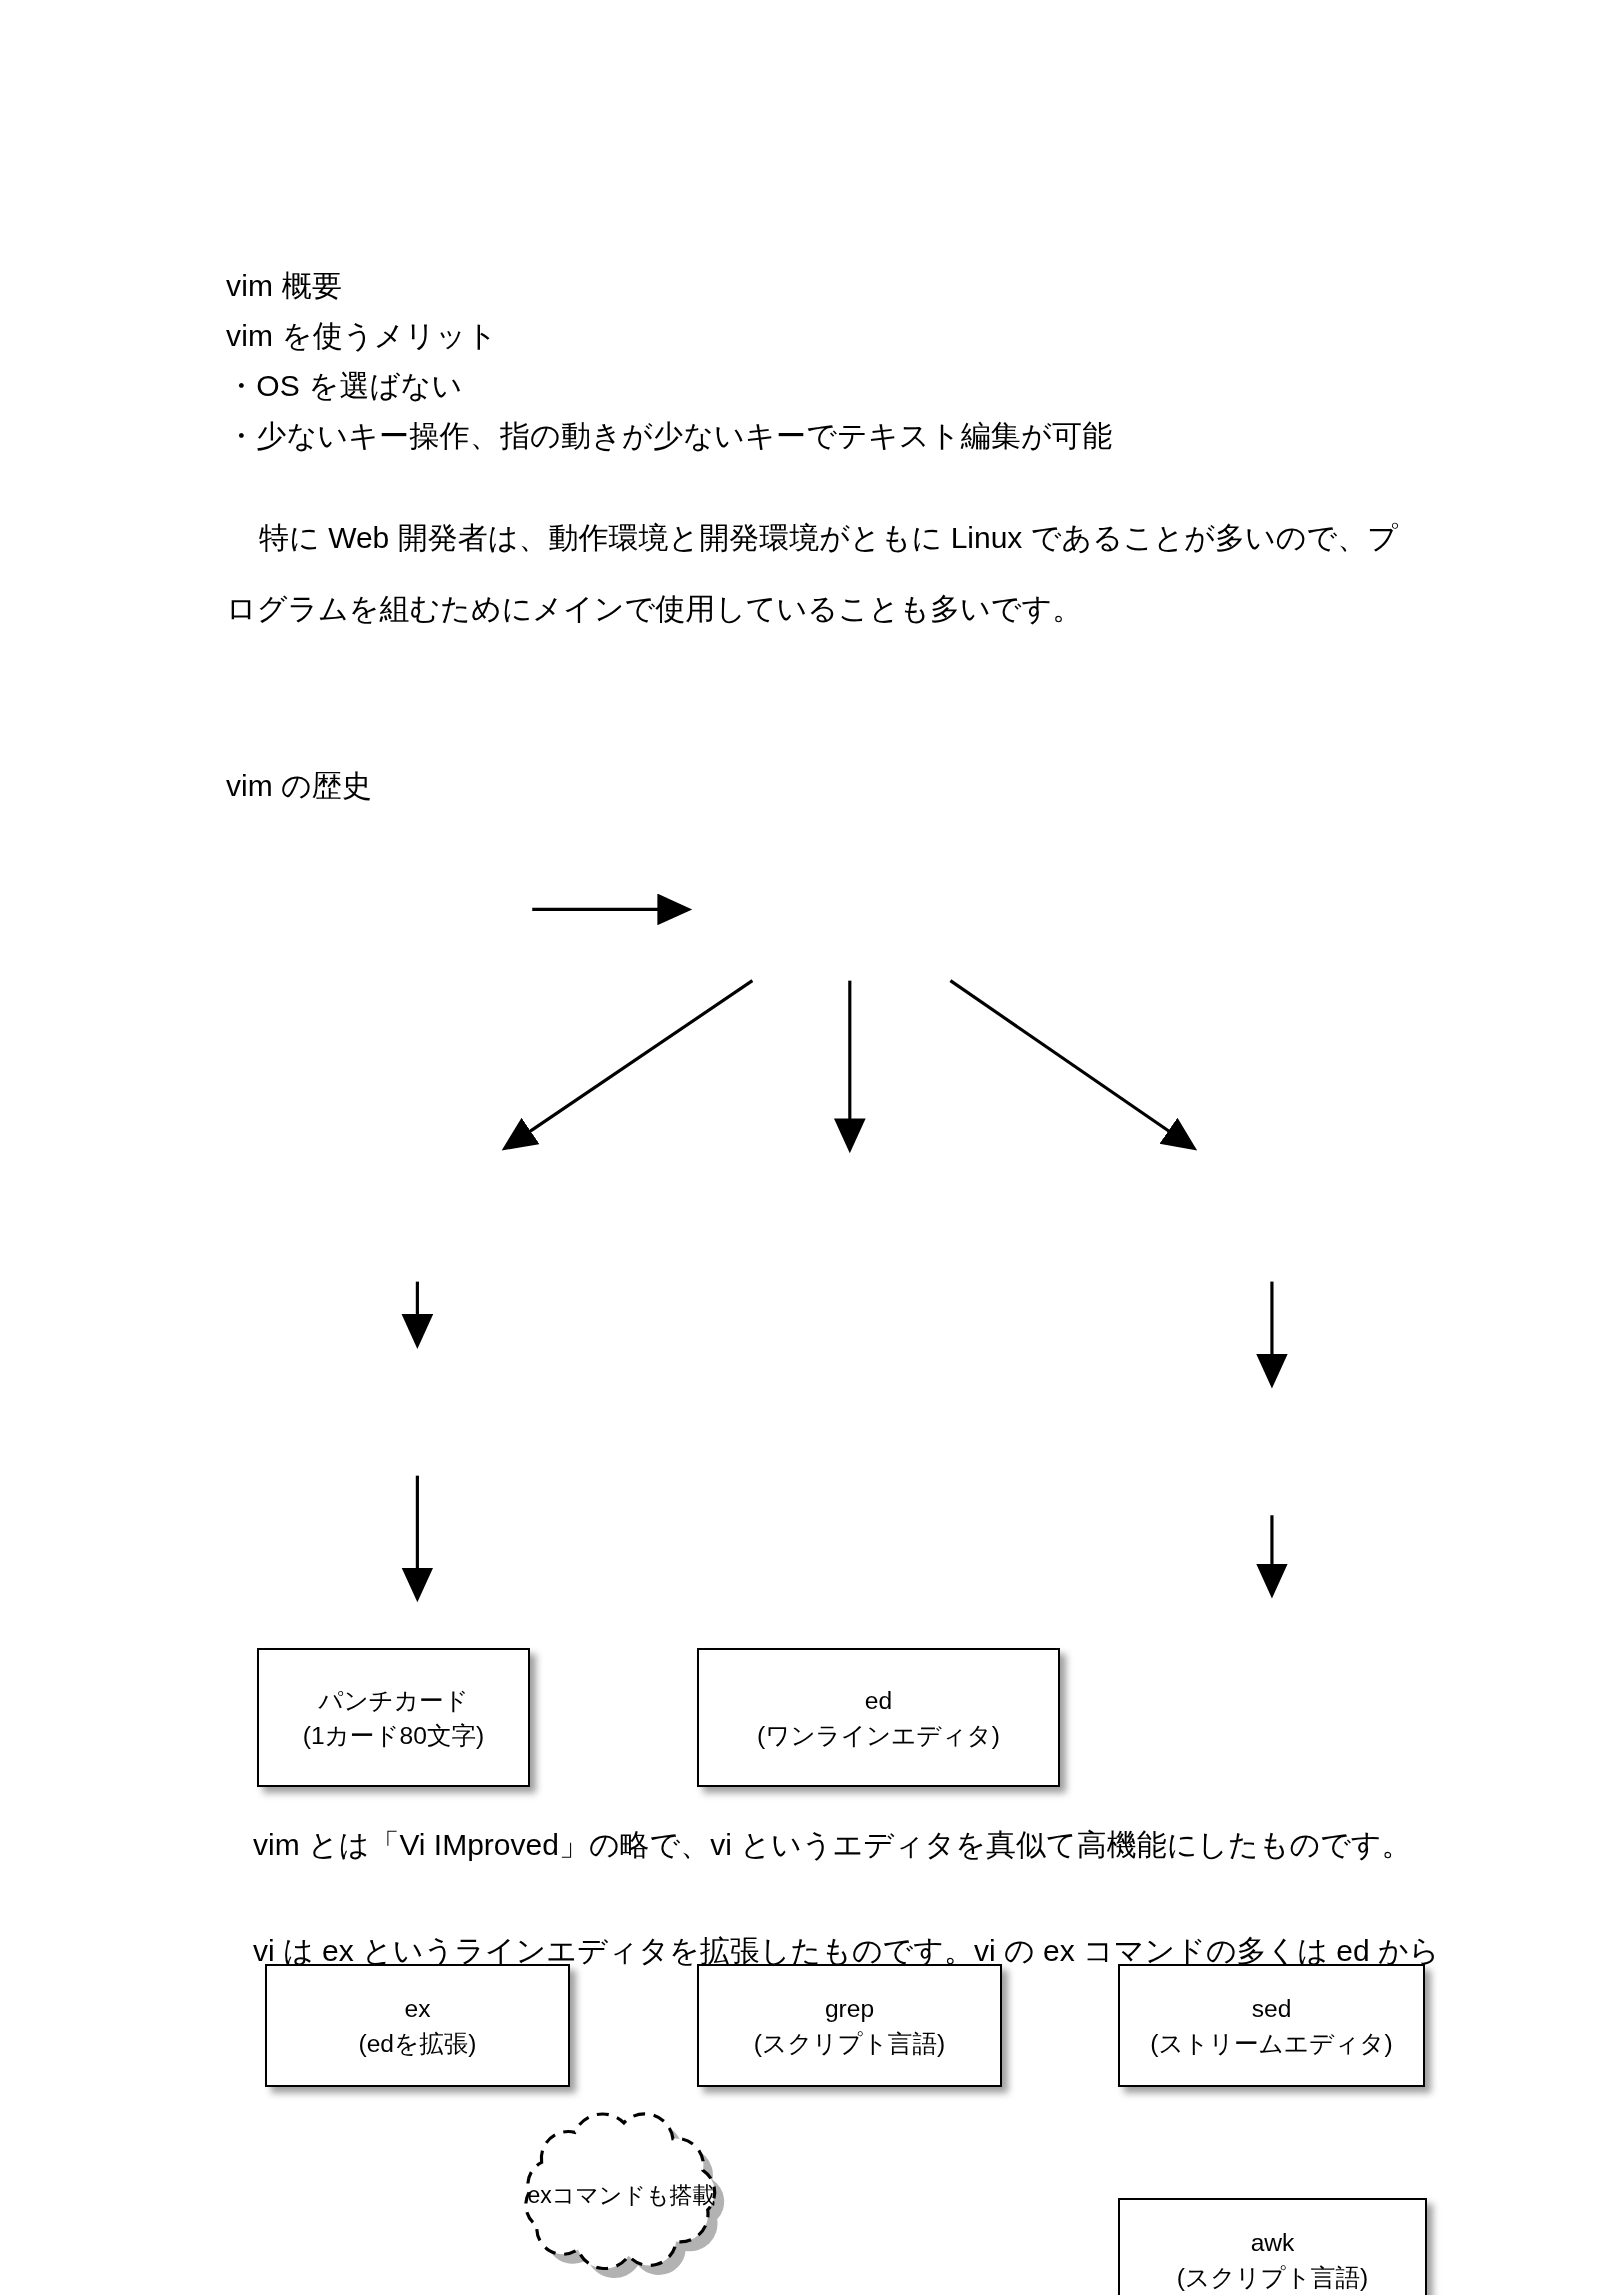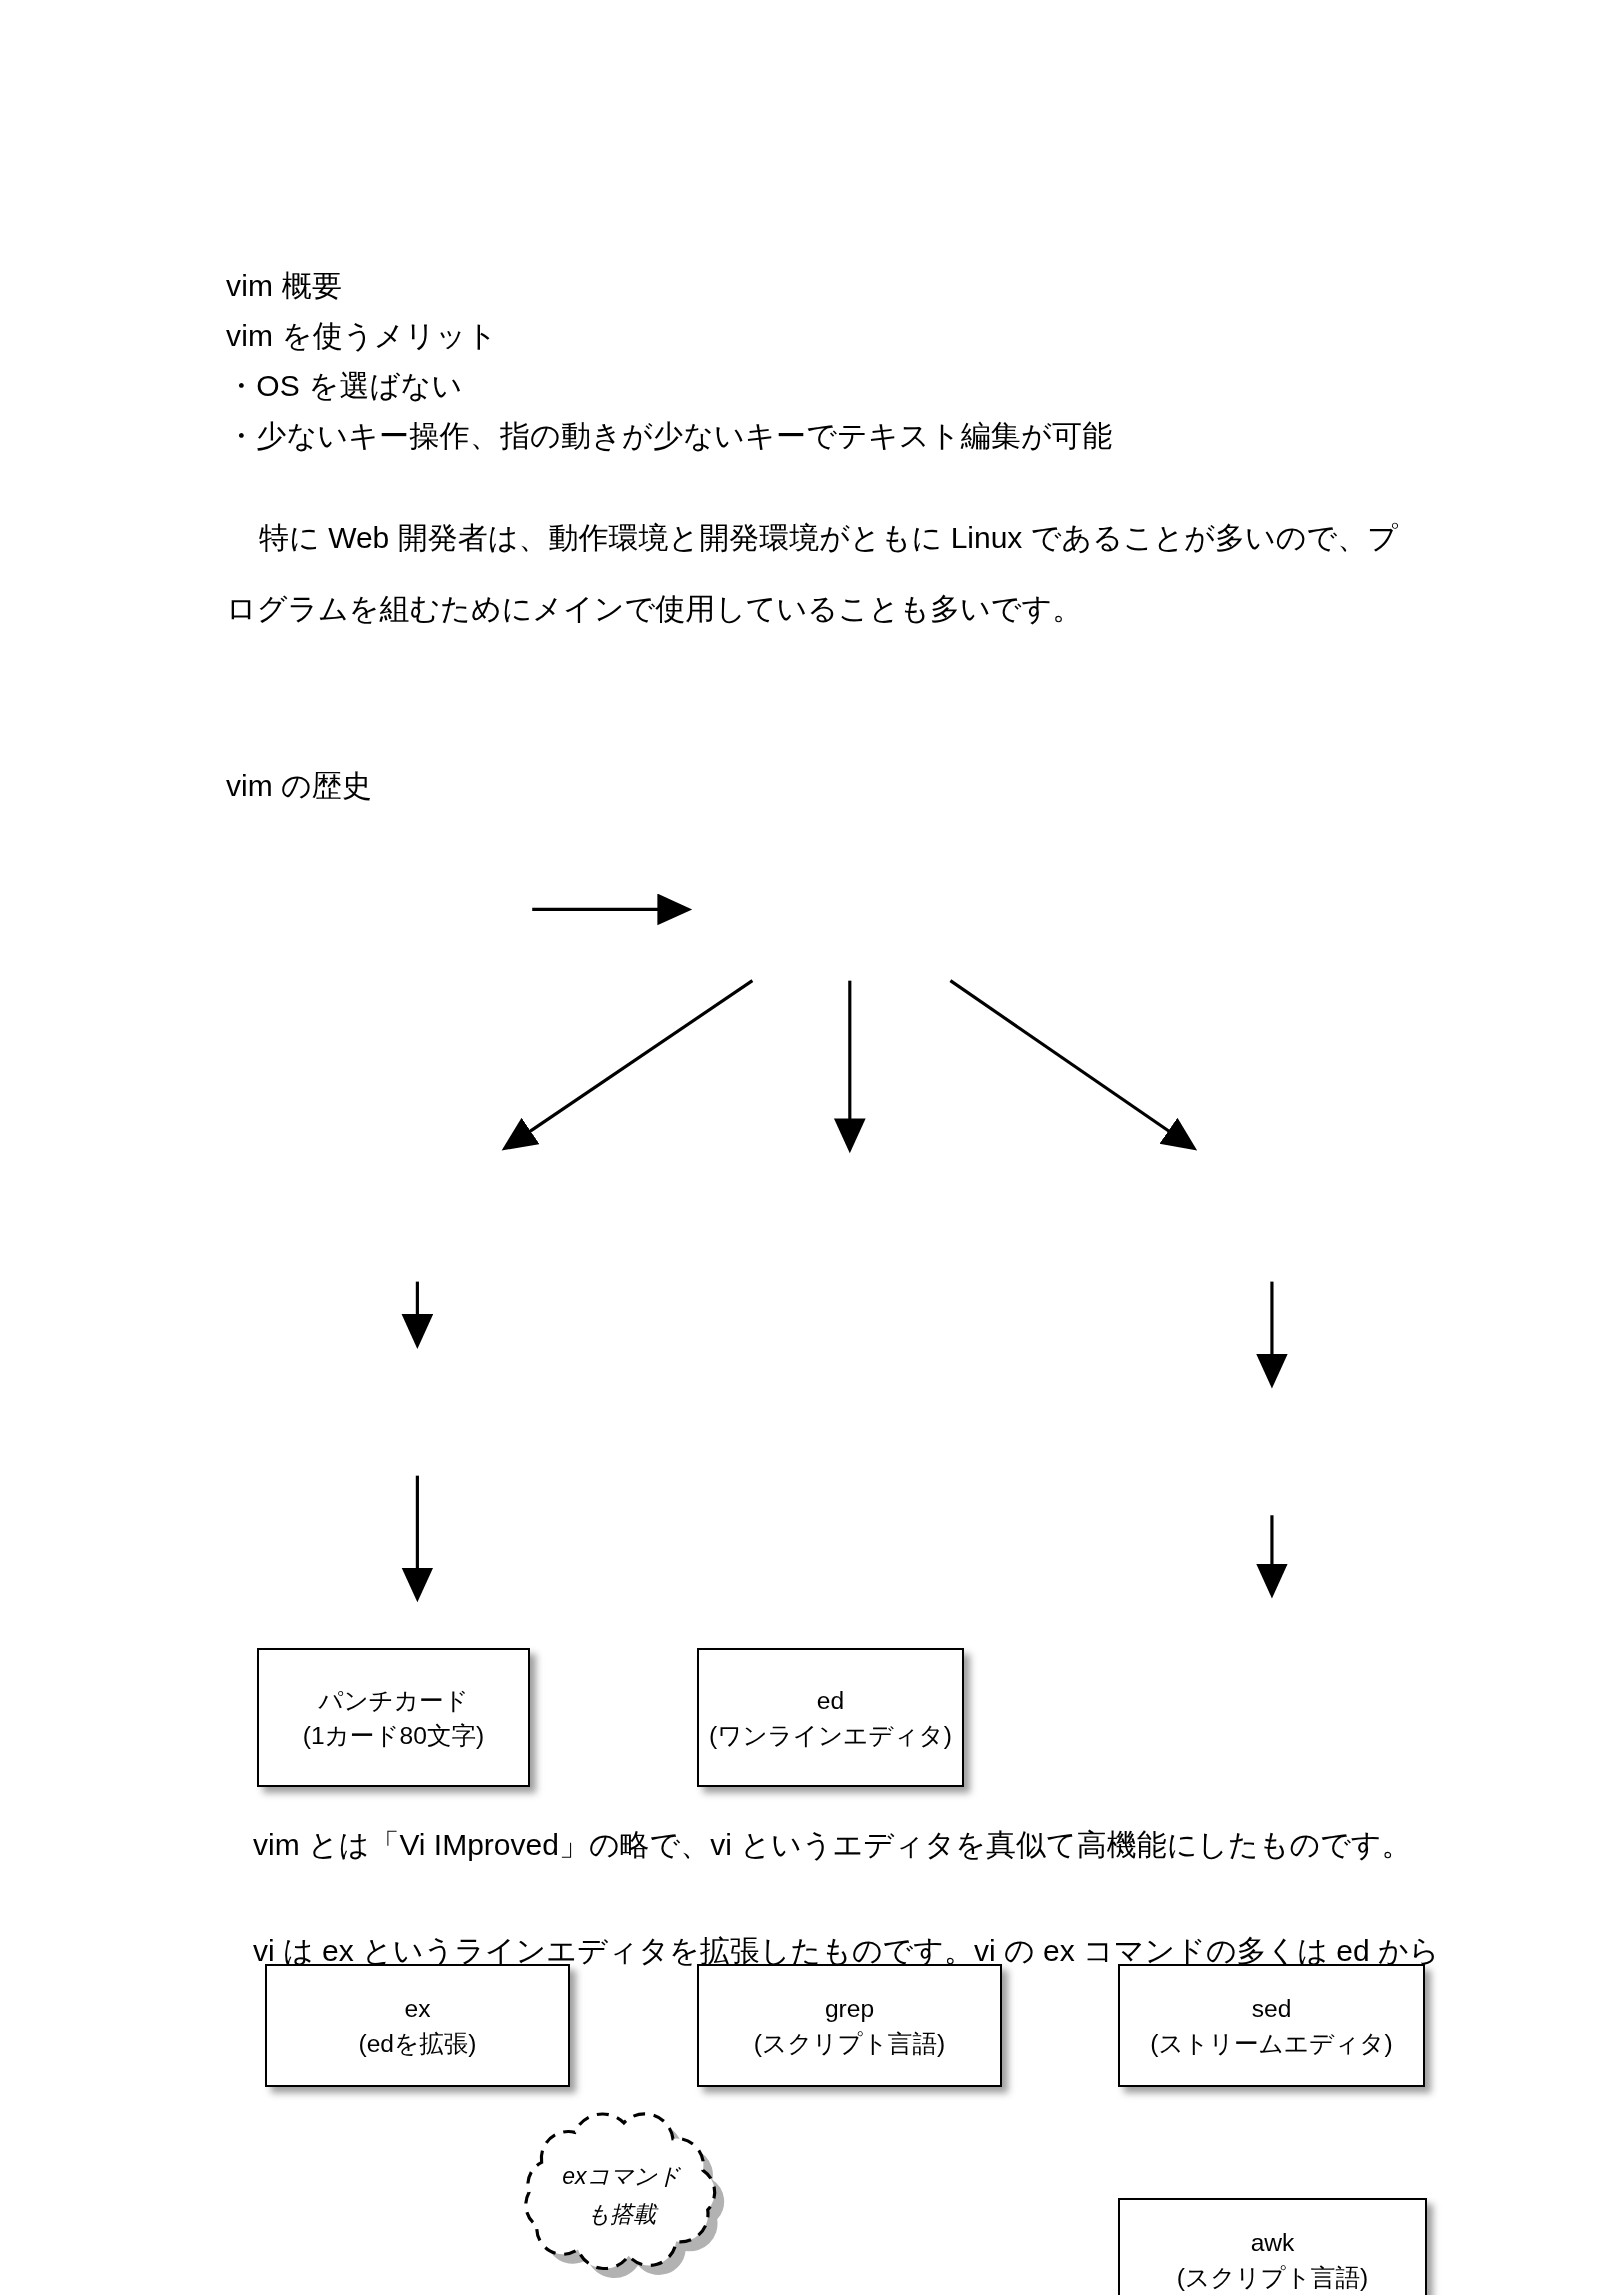--- a/index.html
+++ b/index.html
@@ -78,21 +78,21 @@
     text-align: right;
     font-size: 24.6px;
     line-height: 35px;
     z-index: 3;
   }
   .node .n-title { display: block; }
   .node .n-sub   { display: block; }
 
   
   #node-punchcard { left: 257px;  top: 840px; width: 273px; height: 139px; }
-  #node-ed        { left: 697px;  top: 840px; width: 267px; height: 139px; }
+  #node-ed        { left: 697px;  top: 840px; width: 363px; height: 139px; }
   #node-ex        { left: 265px;  top: 1156px; width: 305px; height: 123px; }
   #node-grep      { left: 697px;  top: 1156px; width: 305px; height: 123px; }
   #node-sed       { left: 1118px; top: 1156px; width: 307px; height: 123px; }
   #node-vi        { left: 257px;  top: 1351px; width: 309px; height: 123px; }
   #node-awk       { left: 1118px; top: 1390px; width: 309px; height: 123px; }
 
   
   .cloud-wrap {
     position: absolute;
     left: 491px;
@@ -100,29 +100,27 @@
     width: 261px;
     height: 182px;
     z-index: 4;
   }
   .cloud-wrap svg { position: absolute; left: 0; top: 0; }
   .cloud-text {
     position: absolute;
     left: 0; top: 0;
     width: 261px; height: 182px;
     display: flex;
-    flex-direction: column;
     align-items: center;
     justify-content: center;
     font-size: 23px;
     line-height: 38px;
     text-align: center;
     padding-bottom: 6.3px;
     box-sizing: border-box;
-    font-style: italic;
   }
 
   
   .closing {
     position: absolute;
     left: 253px;
     top: 1822px;
     width: 1188px;
   }
   .closing p {

